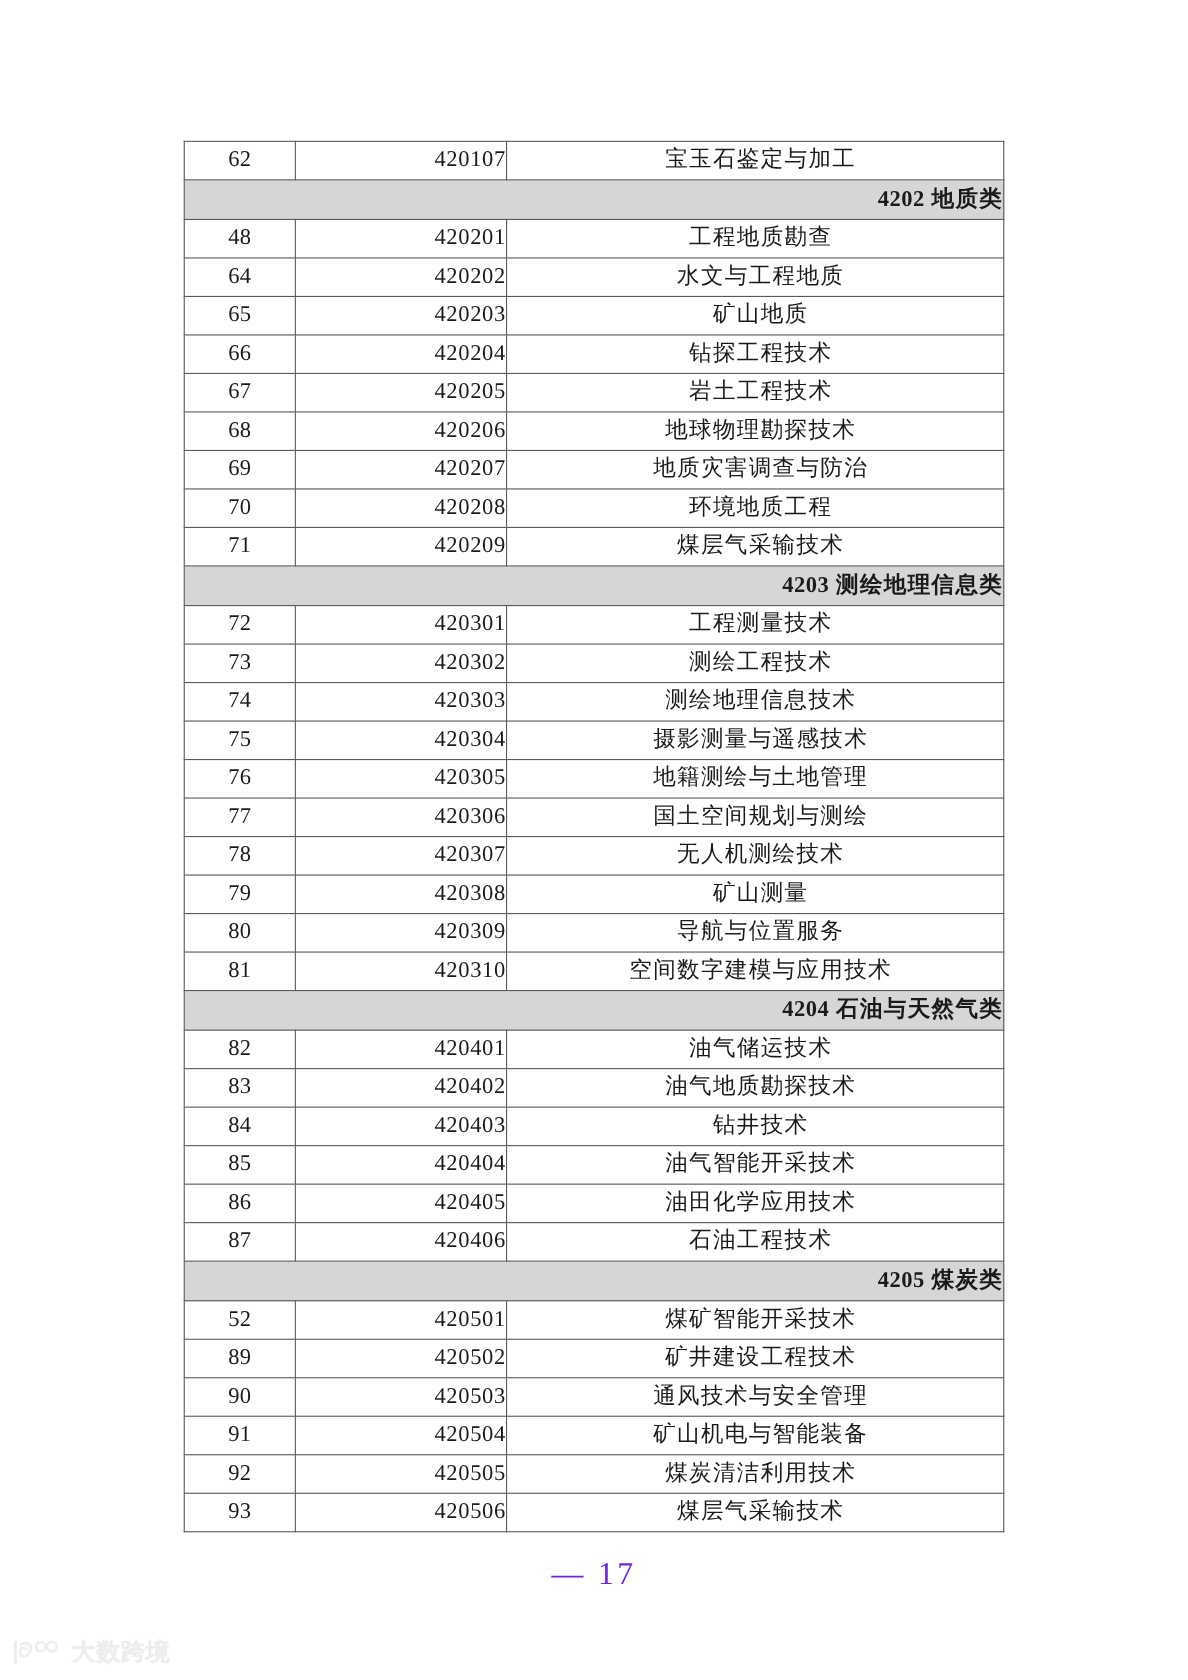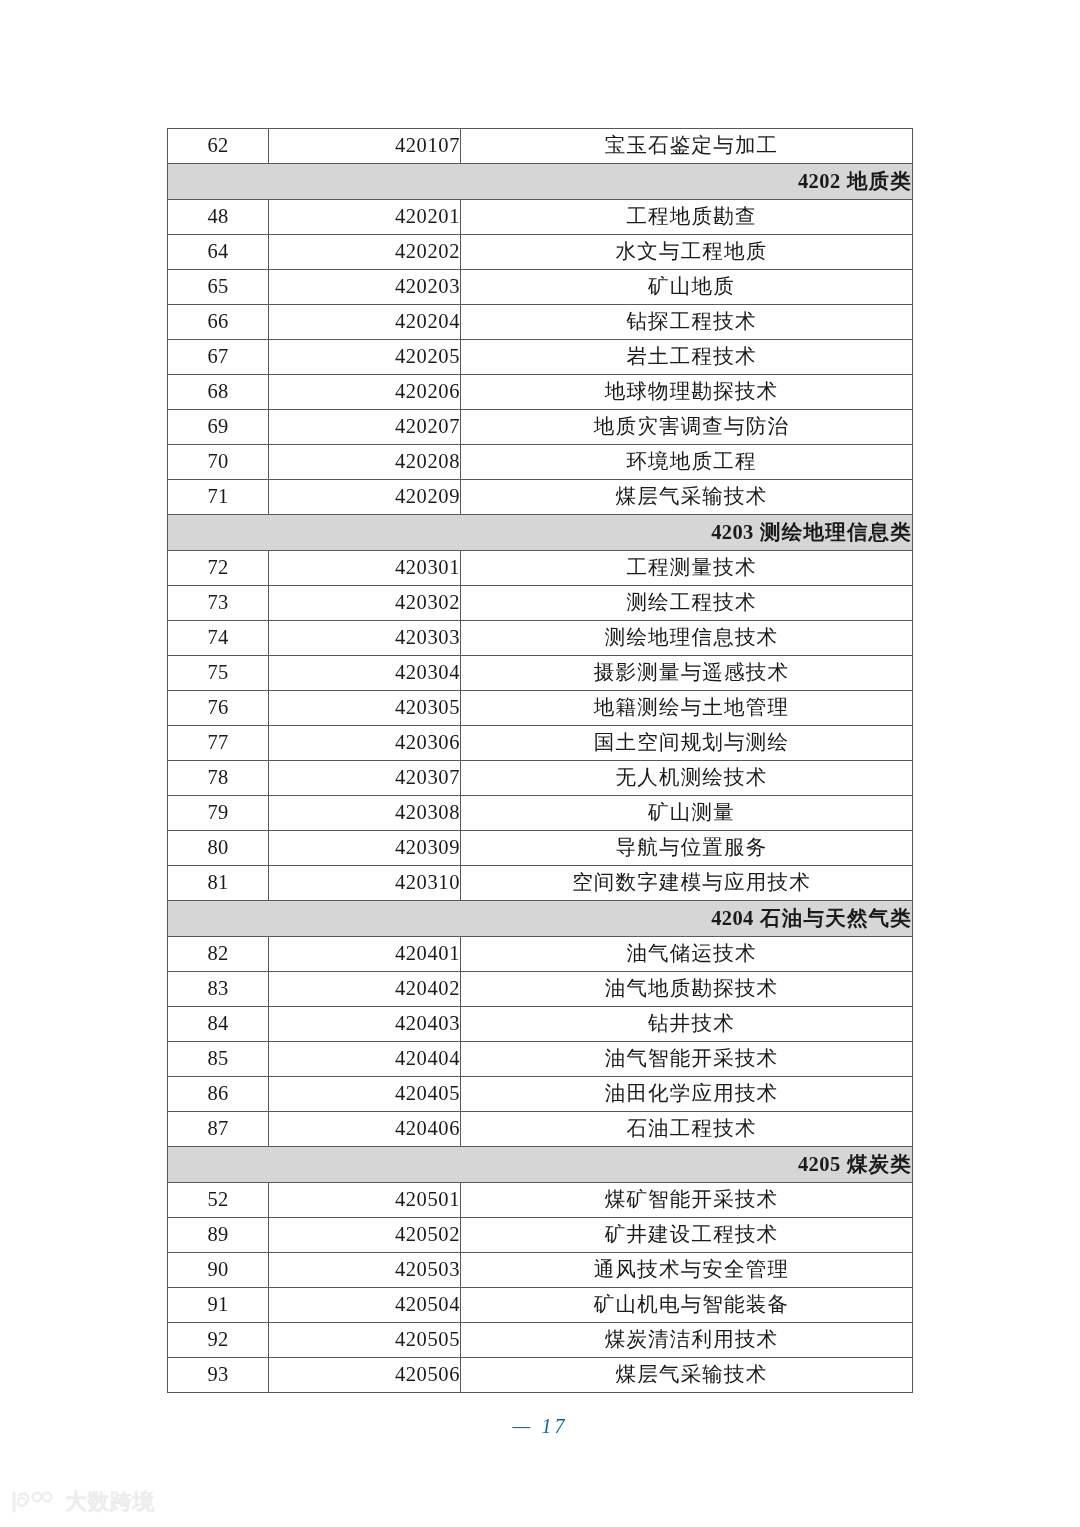--- a/index.html
+++ b/index.html
@@ -77,24 +77,23 @@
     letter-spacing: 0.4px;
   }
 
   
   .page-number {
     position: absolute;
     left: 0;
     top: 1415px;
     width: 1080px;
     text-align: center;
-    font-size: 20px;
+    font-size: 29px;
     letter-spacing: 3px;
-    color: #0369a1;
-    font-style: italic;
+    color: #6d28d9;
   }
 
   
   .watermark {
     position: absolute;
     left: 10px;
     top: 1487px;
     display: flex;
     align-items: center;
     gap: 7px;

